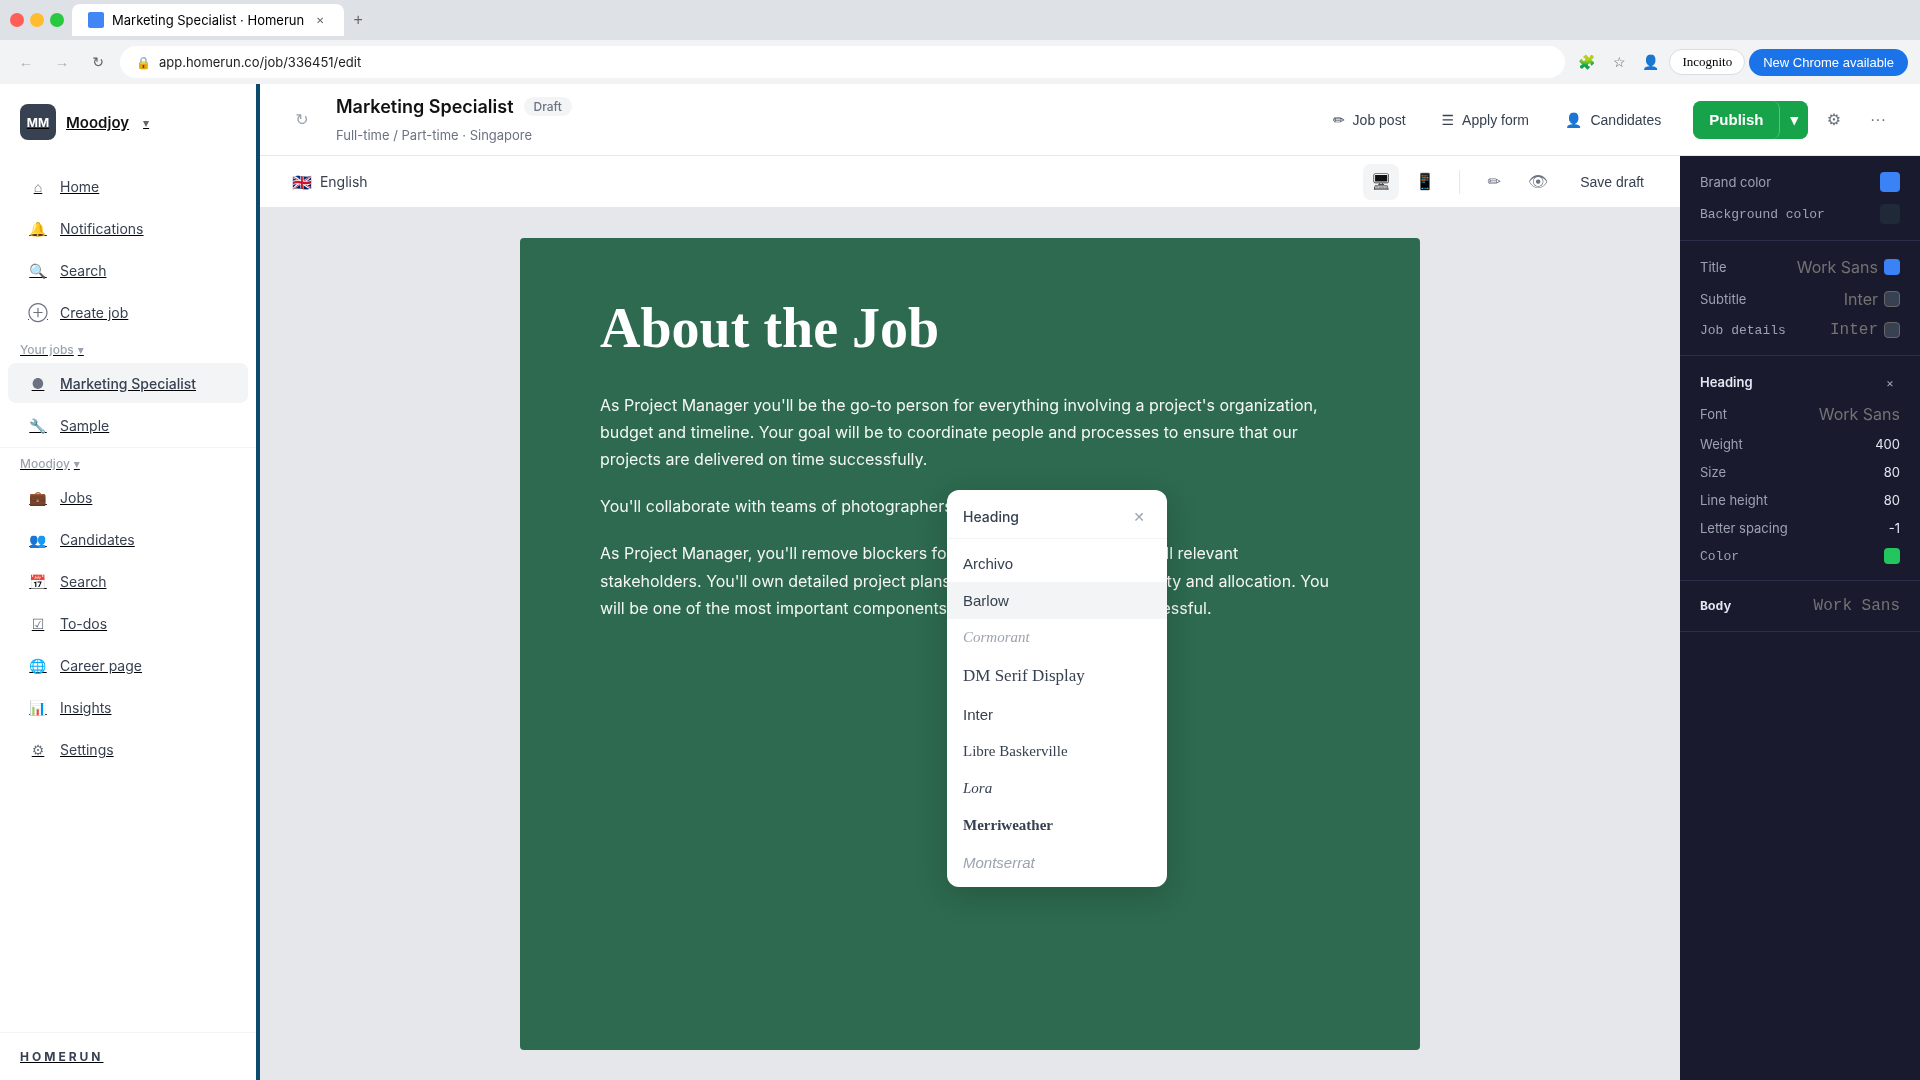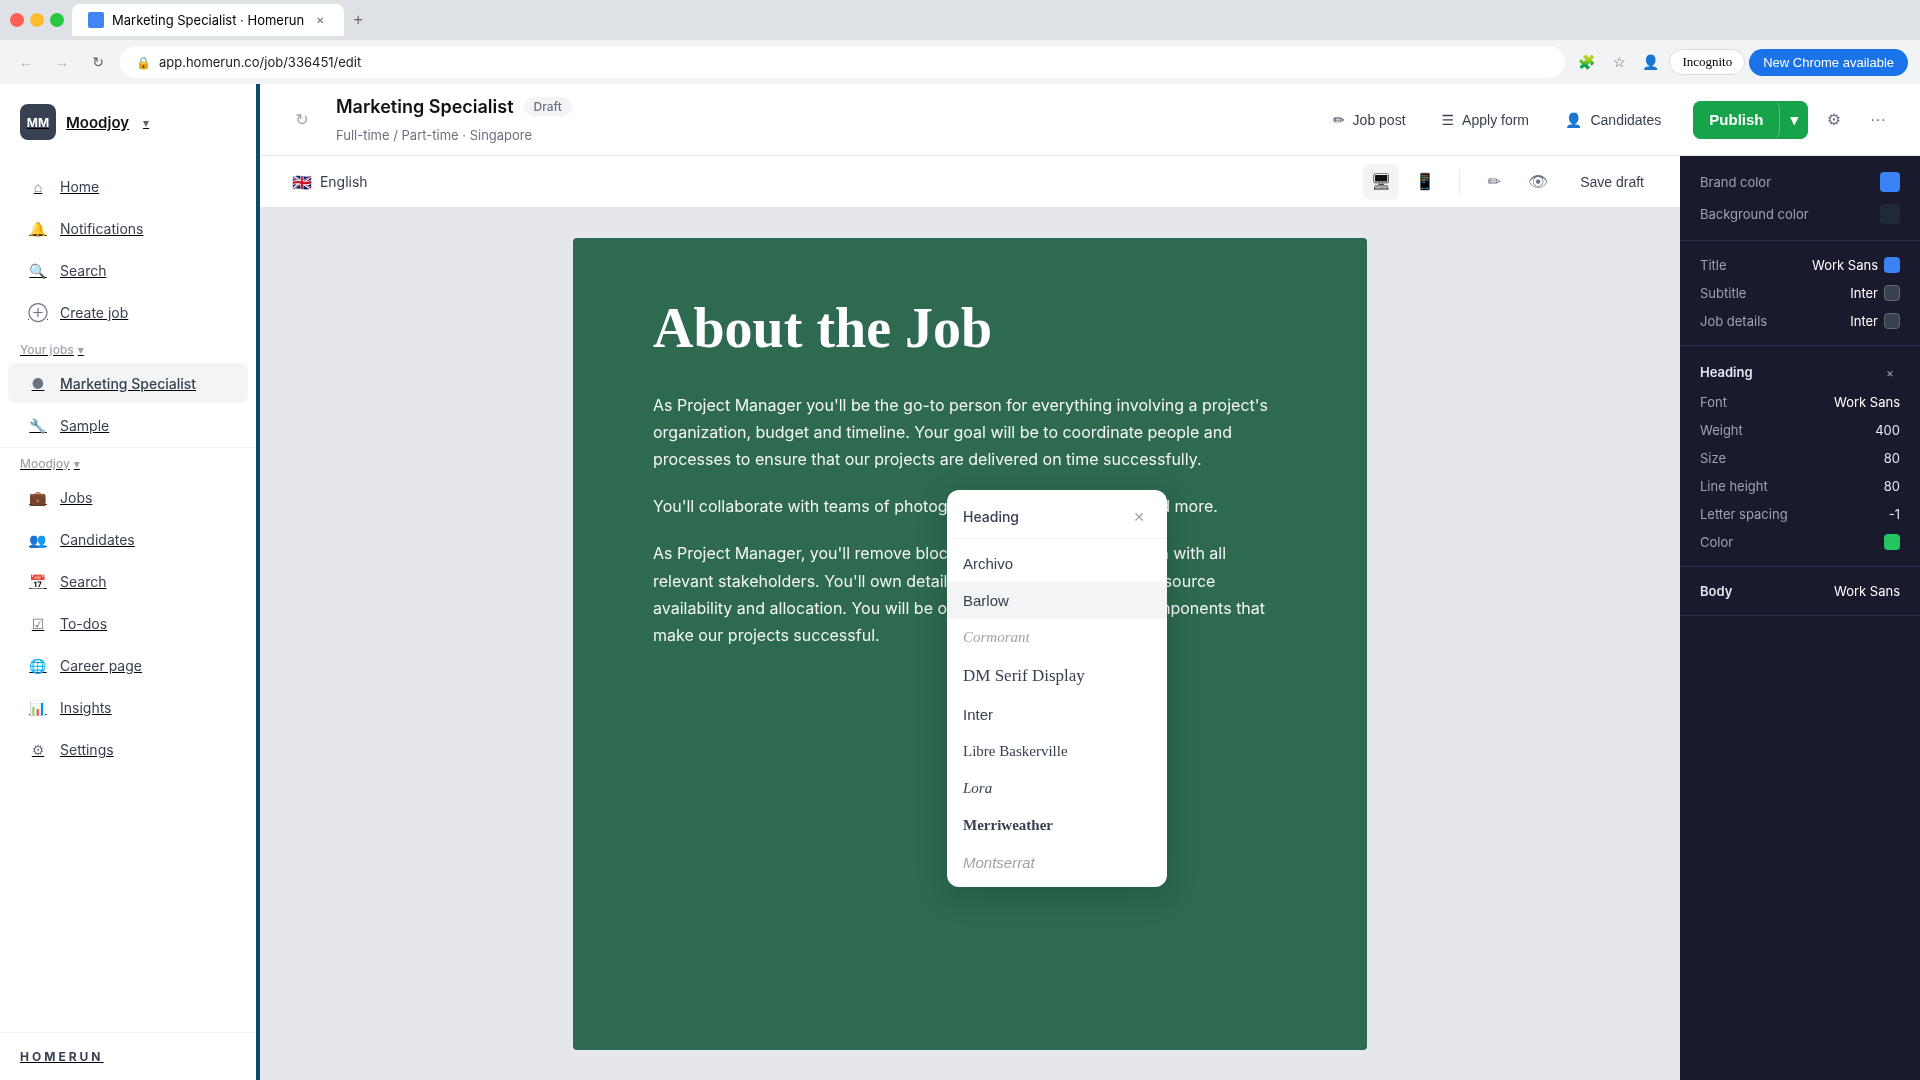--- a/index.html
+++ b/index.html
@@ -282,21 +282,21 @@
 
     
     .job-canvas {
       flex: 1;
       overflow-y: auto;
       padding: 30px;
       display: flex;
       justify-content: center;
     }
     .job-page {
-      width: 794px;
+      width: 900px;
       background: #2d6a4f;
       border-radius: 4px;
       overflow: hidden;
       min-height: 600px;
     }
     .job-content {
       padding: 60px 80px;
       color: white;
     }
     .job-title { font-size: 56px; font-weight: 700; margin-bottom: 32px; line-height: 1.1; font-family: 'Georgia', serif; }
@@ -315,23 +315,23 @@
     .panel-section {
       padding: 16px 20px;
       border-bottom: 1px solid #2d2d4e;
     }
     .panel-row {
       display: flex;
       align-items: center;
       justify-content: space-between;
       margin-bottom: 12px;
     }
-    .panel-row:last-child { margin-bottom: 0; }
+    .panel-row:last-child { margin-bottom: 0; font-family: Liberation Mono, monospace; }
     .panel-label { font-size: 13px; color: #9ca3af; }
-    .panel-value { font-size: 13px; color: #ffffff; }
+    .panel-value { font-size: 16px; color: #737373; }
     .color-swatch { width: 20px; height: 20px; border-radius: 4px; }
     .color-blue { background: #3b82f6; }
     .color-dark { background: #1f2937; }
     .color-green { background: #22c55e; }
     .section-title { font-size: 13px; font-weight: 600; color: #e2e8f0; }
     .panel-close-btn { width: 20px; height: 20px; display: flex; align-items: center; justify-content: center; cursor: pointer; color: #9ca3af; font-size: 12px; }
     .panel-num-value { font-size: 13px; color: #e2e8f0; text-align: right; }
     .font-dropdown {
       position: absolute;
       top: 490px;

